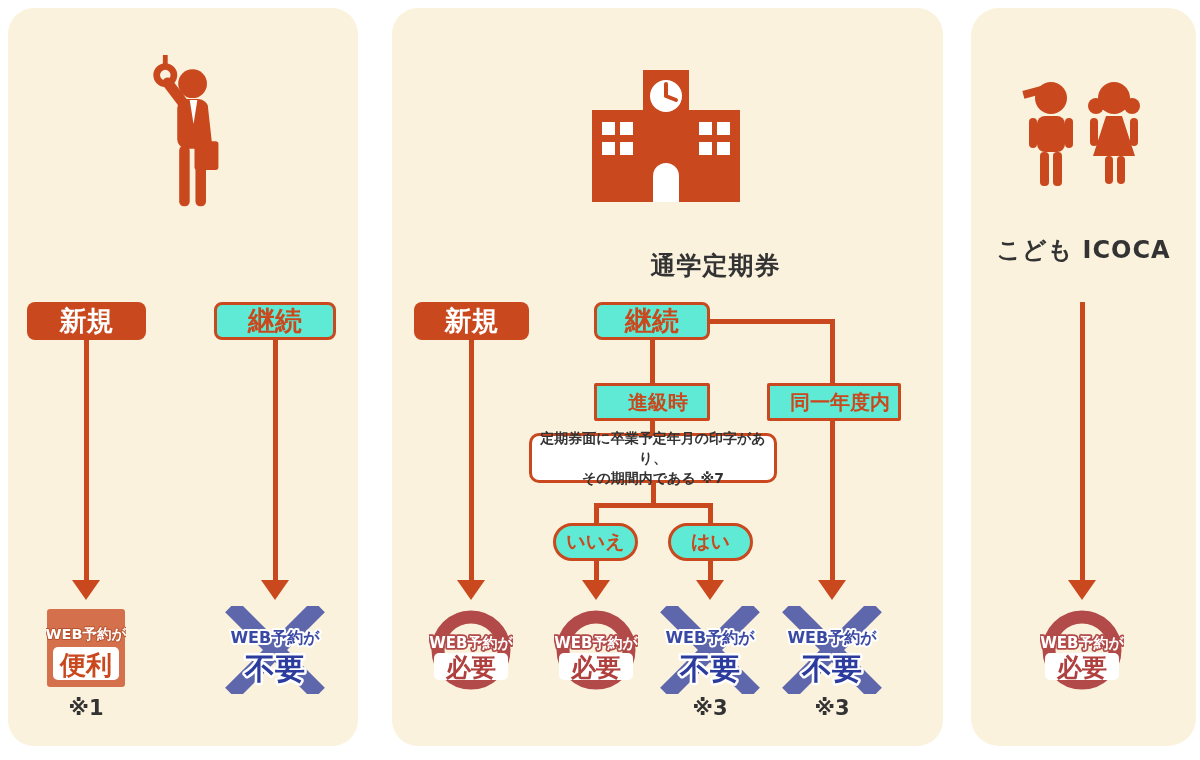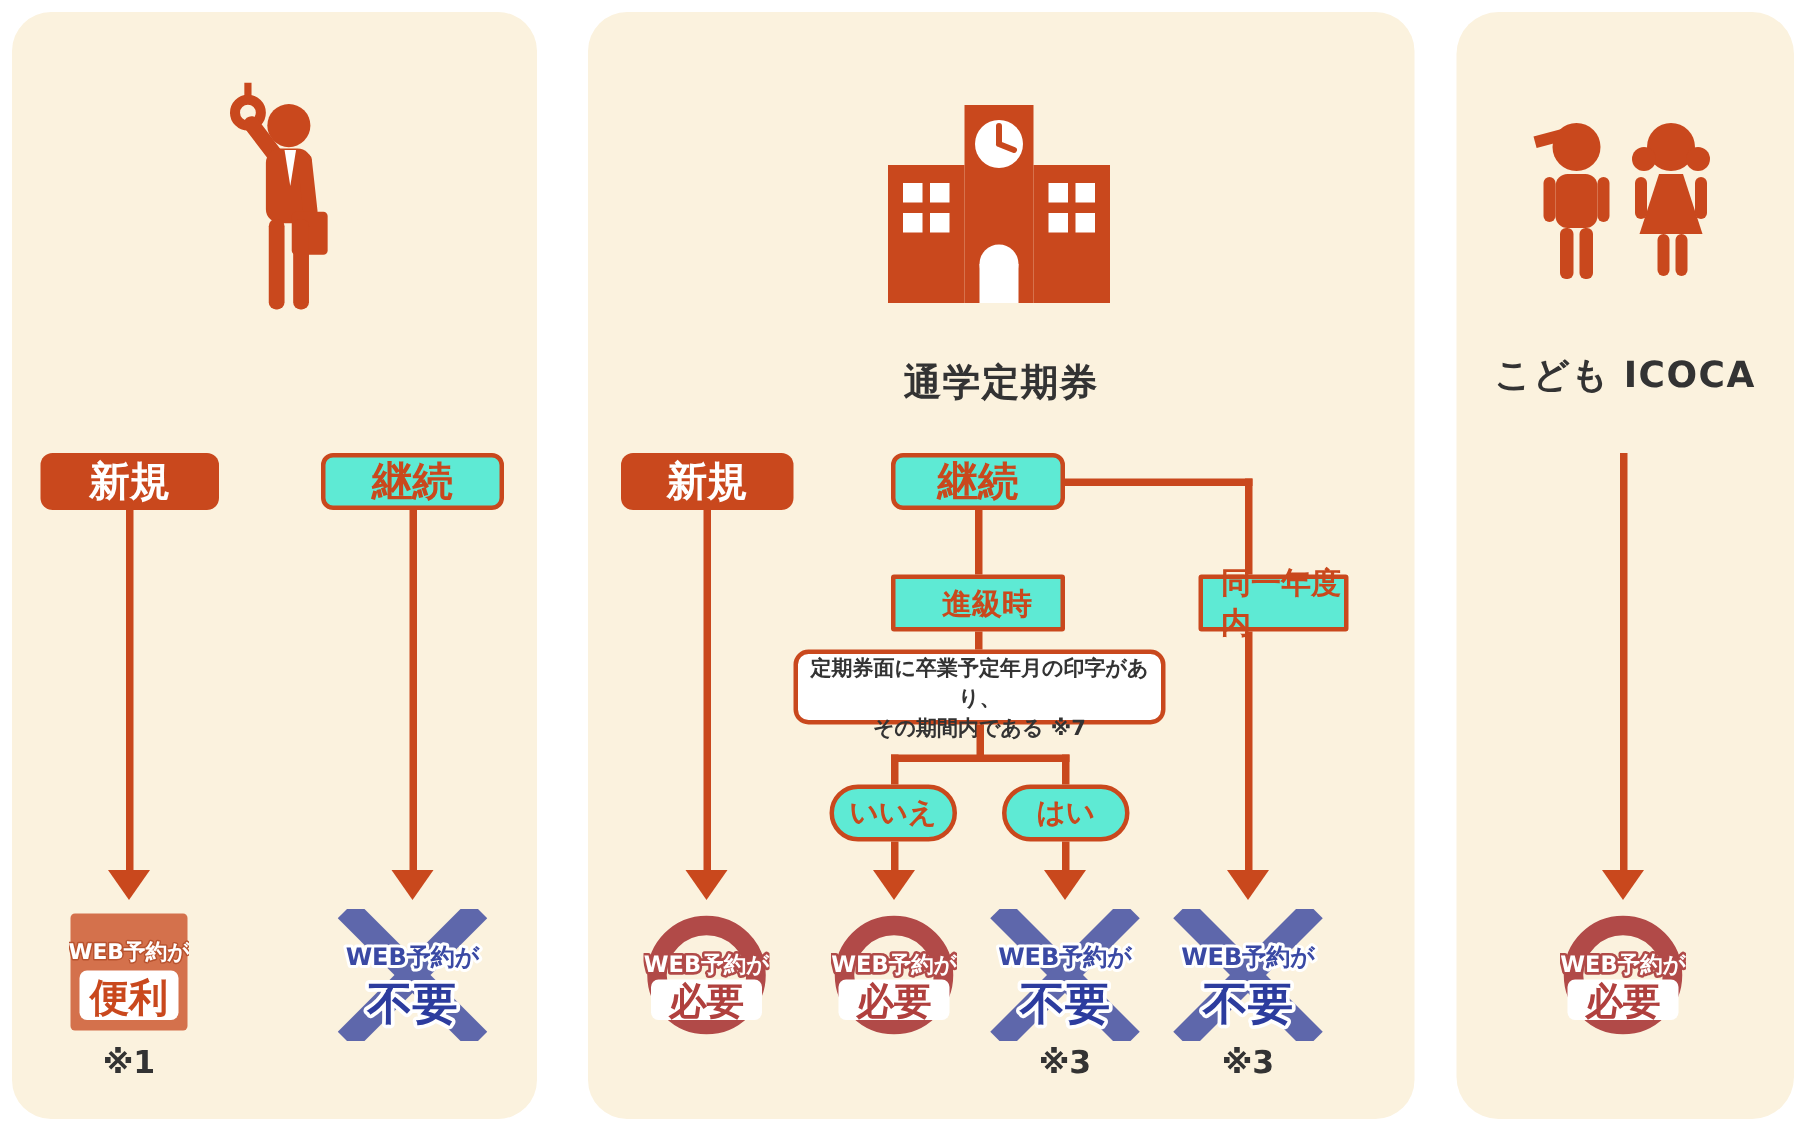--- a/index.html
+++ b/index.html
@@ -24,21 +24,21 @@
   .box { position:absolute; display:flex; align-items:center; justify-content:center;
          font-weight:bold; font-size:27px; border-radius:8px; box-sizing:border-box; }
   .box.filled  { background:var(--accent); color:#fff; }
   .box.outline { background:#5eead4; border:3px solid var(--accent); color:var(--accent); }
   .box.sq      { border-radius:2px; font-size:20px;padding-left:12px; }
   .box.capsule { border-radius:19px; font-size:19px; }
 
   .condition { position:absolute; background:#fff; border:3px solid var(--accent);
     border-radius:10px; color:var(--text_dark); font-weight:bold; font-size:14px;
     line-height:20px; text-align:center; display:flex; flex-direction:column;
-    box-sizing:border-box; }
+    justify-content:center; box-sizing:border-box; }
 
   .note { position:absolute; text-align:center; font-size:21px; font-weight:bold; color:var(--text_dark); }
 
   .stamp { position:absolute; }
   svg text { font-family:"DejaVu Sans", sans-serif; font-weight:bold; text-anchor:middle; }
 
   .fill-accent   { fill:var(--accent); }
   .stroke-accent { stroke:var(--accent); fill:none; }
   .fill-square-orange { fill:var(--square_orange); }
   .fill-blue     { fill:var(--blue); }
@@ -119,31 +119,31 @@
           <rect x="28" y="72" width="13" height="13"></rect>
         <rect x="107" y="52" width="13" height="13"></rect>
           <rect x="125" y="52" width="13" height="13"></rect>
         <rect x="107" y="72" width="13" height="13"></rect>
           <rect x="125" y="72" width="13" height="13"></rect>
         <circle cx="74" cy="106" r="13"></circle>
           <rect x="61" y="106" width="26" height="26"></rect>
       </g>
     </svg>
 
-    <div class="title" style="top:230px;">通学定期券</div>
+    <div class="title" style="top:241px;margin-left:48px;">通学定期券</div>
 
     <div class="box filled" style="left:22px; top:294px; width:115px; height:38px;">新規</div>
     <div class="box outline" style="left:202px; top:294px; width:116px; height:38px;">継続</div>
 
     <div class="vline" style="left:257.5px; top:332px; height:43px;"></div>
     <div class="hline" style="left:318px; top:310.5px; width:124.5px;"></div>
     <div class="vline" style="left:437.5px; top:310.5px; height:64.5px;"></div>
 
     <div class="box outline sq" style="left:202px; top:375px; width:116px; height:38px;">進級時</div>
-    <div class="box outline sq" style="left:407px; top:375px; width:100px; height:38px;">同一年度内</div>
+    <div class="box outline sq" style="left:375px; top:375px; width:134px; height:38px;">同一年度内</div>
 
     <div class="vline" style="left:257.5px; top:413px; height:12px;"></div>
 
     <div class="condition" style="left:137px; top:425px; width:248px; height:50px;">
       <span>定期券面に卒業予定年月の印字があり、</span>
       <span>その期間内である ※7</span>
     </div>
 
     <div class="vline" style="left:258.5px; top:475px; height:22px;"></div>
     <div class="hline" style="left:201.5px; top:494.5px; width:119px;"></div>

